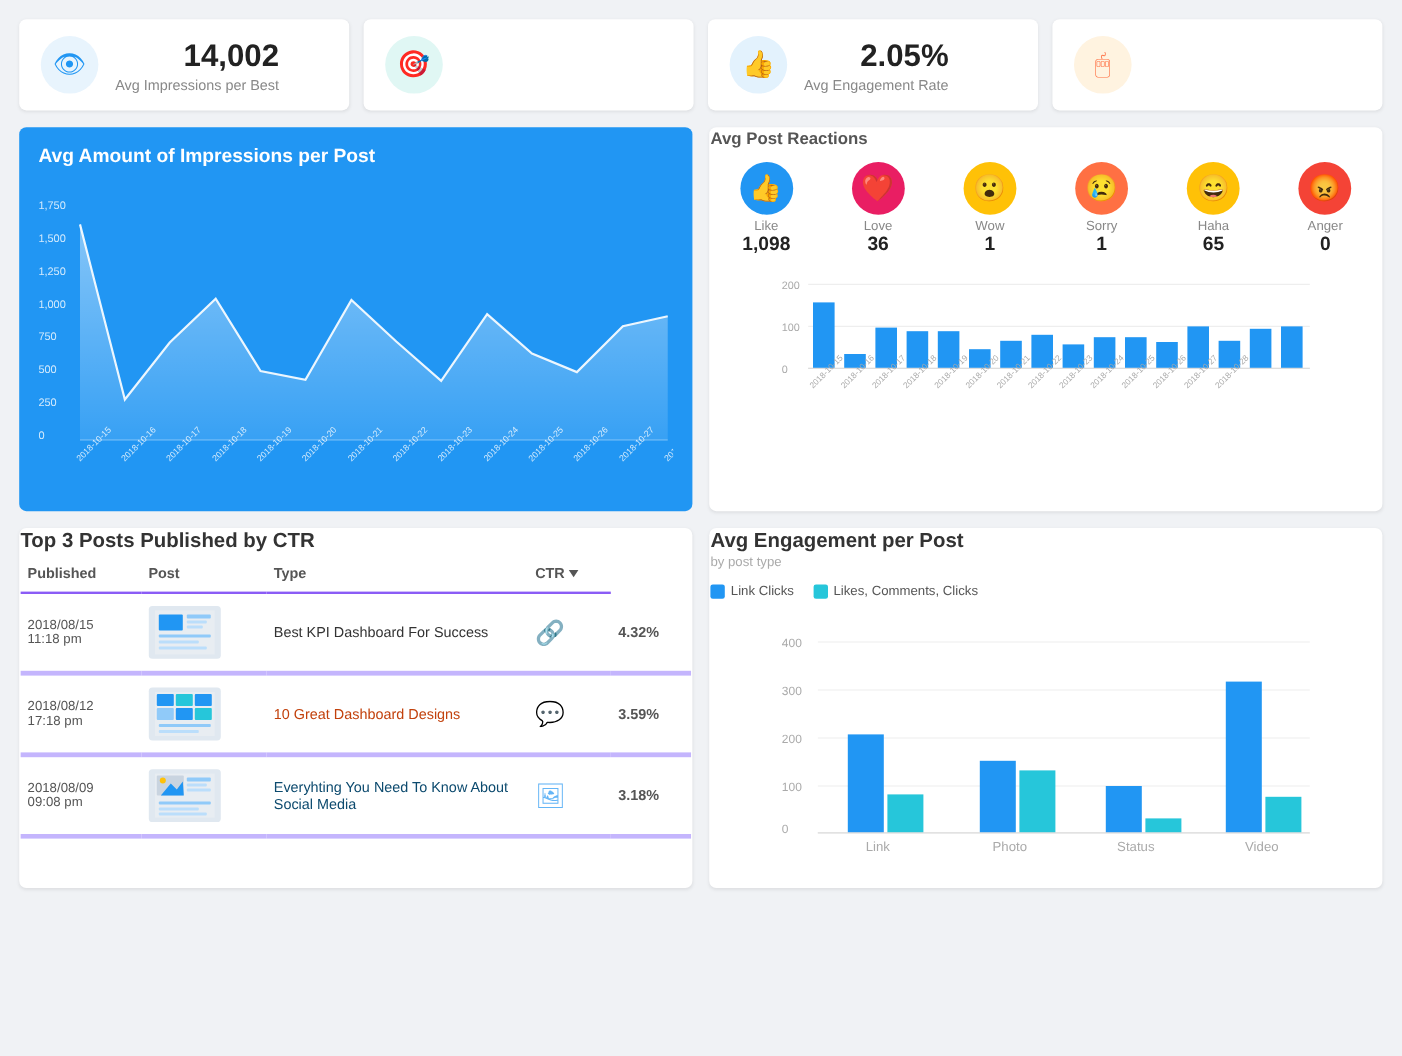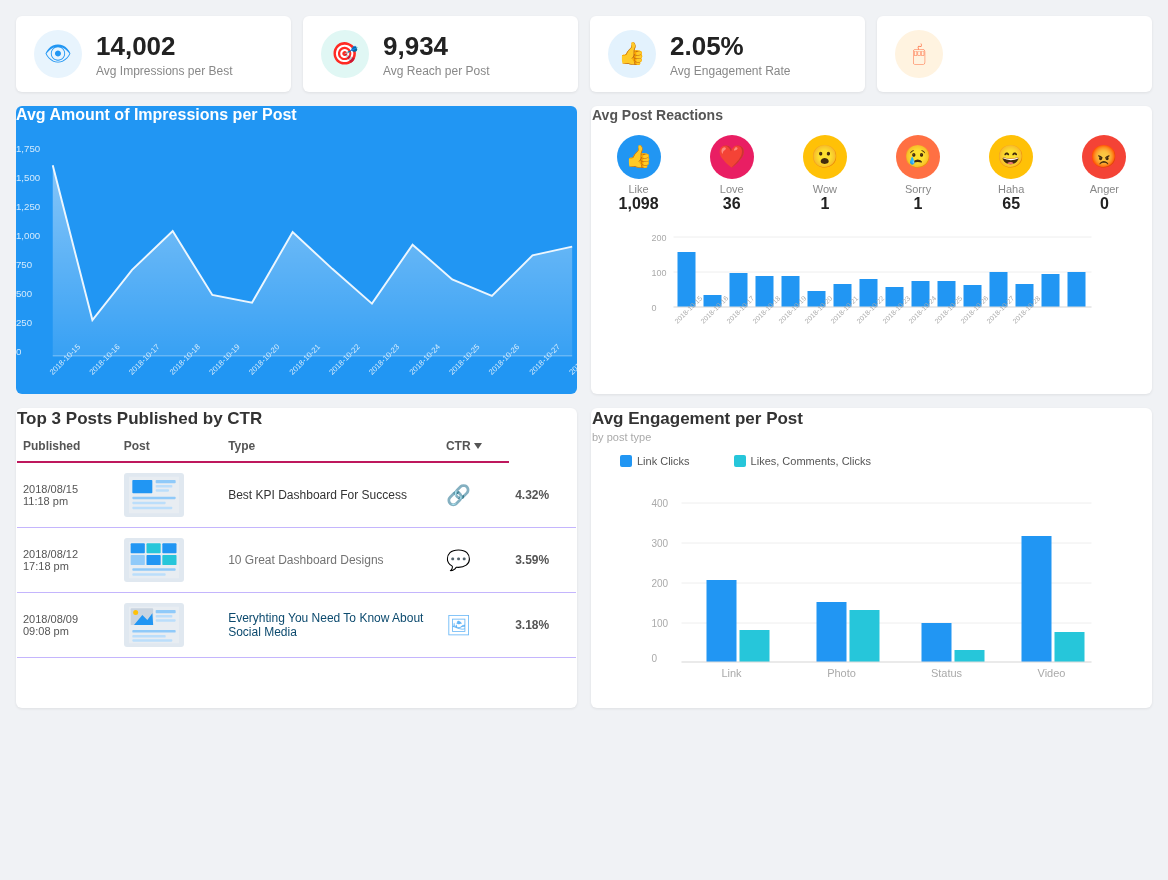--- a/index.html
+++ b/index.html
@@ -31,20 +31,21 @@
       flex-shrink: 0;
     }
     .stat-icon.blue { background: #e8f4fd; color: #2196F3; }
     .stat-icon.teal { background: #e0f7f4; color: #26C6DA; }
     .stat-icon.blue2 { background: #e3f2fd; color: #1976D2; }
     .stat-icon.orange { background: #fff3e0; color: #FF7043; }
     .stat-info .value {
       font-size: 26px;
       font-weight: 700;
       color: #222;
+      text-align: right;
     }
     .stat-info .label {
       font-size: 12px;
       color: #888;
       margin-top: 2px;
     }
 
     .main-grid {
       display: grid;
       grid-template-columns: 1fr 1fr;
@@ -61,20 +62,21 @@
     .card-title {
       font-size: 14px;
       font-weight: 600;
       color: #555;
       margin-bottom: 12px;
     }
 
     .impressions-card {
       background: #2196F3;
       border-radius: 6px;
+      padding: 16px;
       color: #fff;
     }
     .impressions-title {
       font-size: 16px;
       font-weight: 700;
       color: #fff;
       margin-bottom: 10px;
     }
 
     
@@ -130,28 +132,28 @@
       gap: 14px;
       border-radius: 26px;
     }
 
     
     .table-wrapper { overflow-x: auto; }
     table { width: 100%; border-collapse: collapse; font-size: 12px; }
     th {
       text-align: left;
       padding: 8px 6px;
-      border-bottom: 2px solid #be185d;
+      border-bottom: 2px solid #8b5cf6;
       font-size: 12px;
       color: #555;
       font-weight: 600;
     }
     td {
       padding: 10px 6px;
-      border-bottom: 1px solid #c4b5fd;
+      border-bottom: 4px solid #c4b5fd;
       vertical-align: middle;
       font-size: 12px;
       color: #333;
     }
     .post-thumb {
       width: 60px;
       height: 44px;
       background: #e0e8f0;
       border-radius: 3px;
       display: flex;
@@ -185,40 +187,36 @@
       position: relative;
       height: 230px;
     }
     .legend {
       display: flex;
       gap: 16px;
       margin-bottom: 10px;
       font-size: 11px;
       color: #555;
     }
-    .legend-item { display: flex; align-items: center; gap: 5px; margin-left: 28px; }
+    .legend-item { display: flex; align-items: center; gap: 5px; }
     .legend-dot { width: 12px; height: 12px; border-radius: 2px; }
   </style>
 </head>
 <body>
 
 <div class="top-stats">
   <div class="stat-card">
     <div class="stat-icon blue">👁</div>
     <div class="stat-info">
       <div class="value">14,002</div>
       <div class="label">Avg Impressions per Best</div>
     </div>
   </div>
   <div class="stat-card">
     <div class="stat-icon teal">🎯</div>
-    <div class="stat-info">
-      <div class="value">9,934</div>
-      <div class="label">Avg Reach per Post</div>
-    </div>
   </div>
   <div class="stat-card">
     <div class="stat-icon blue2">👍</div>
     <div class="stat-info">
       <div class="value">2.05%</div>
       <div class="label">Avg Engagement Rate</div>
     </div>
   </div>
   <div class="stat-card">
     <div class="stat-icon orange">🖱</div>
@@ -438,21 +436,21 @@
       <rect x="21" y="2" width="17" height="12" fill="#26C6DA" rx="1"></rect>
       <rect x="40" y="2" width="17" height="12" fill="#2196F3" rx="1"></rect>
       <rect x="2" y="16" width="17" height="12" fill="#90CAF9" rx="1"></rect>
       <rect x="21" y="16" width="17" height="12" fill="#2196F3" rx="1"></rect>
       <rect x="40" y="16" width="17" height="12" fill="#26C6DA" rx="1"></rect>
       <rect x="4" y="32" width="52" height="3" fill="#90CAF9" rx="1"></rect>
       <rect x="4" y="38" width="40" height="3" fill="#BBDEFB" rx="1"></rect>
     </svg>
                 </div>
     </td>
-    <td style="font-size:12px;color:#737373;max-width:150px">10 Great Dashboard Designs</td>
+    <td style="font-size:12px;color:#c2410c;max-width:150px">10 Great Dashboard Designs</td>
     <td>
       <span class="type-icon chat">💬</span>
     </td>
     <td style="font-size:12px;font-weight:600;color:#555">3.59%</td>
   </tr>
             <tr>
     <td style="white-space:pre-line;font-size:11px;color:#555">2018/08/09
 09:08 pm</td>
     <td>
       <div class="post-thumb">

